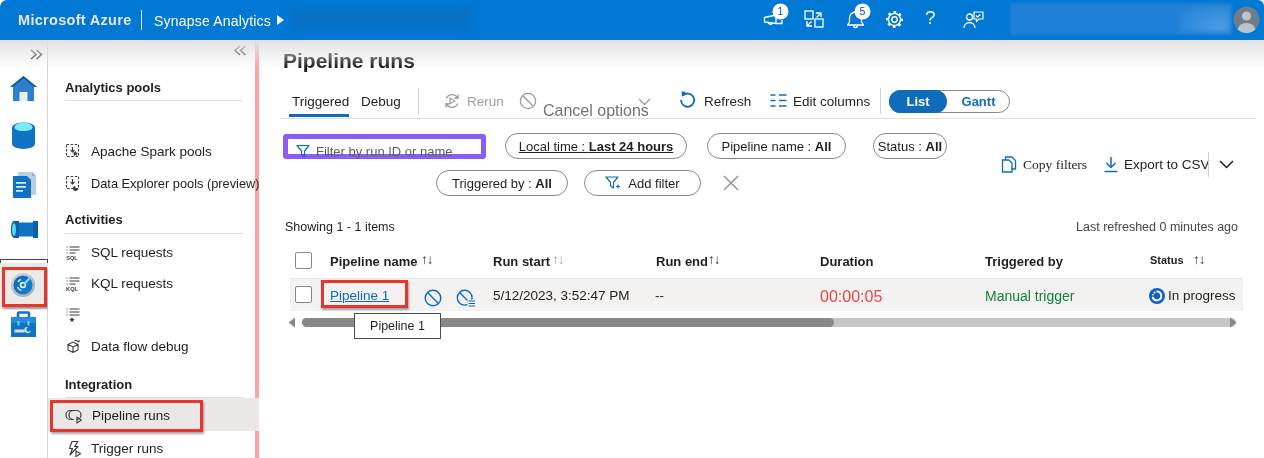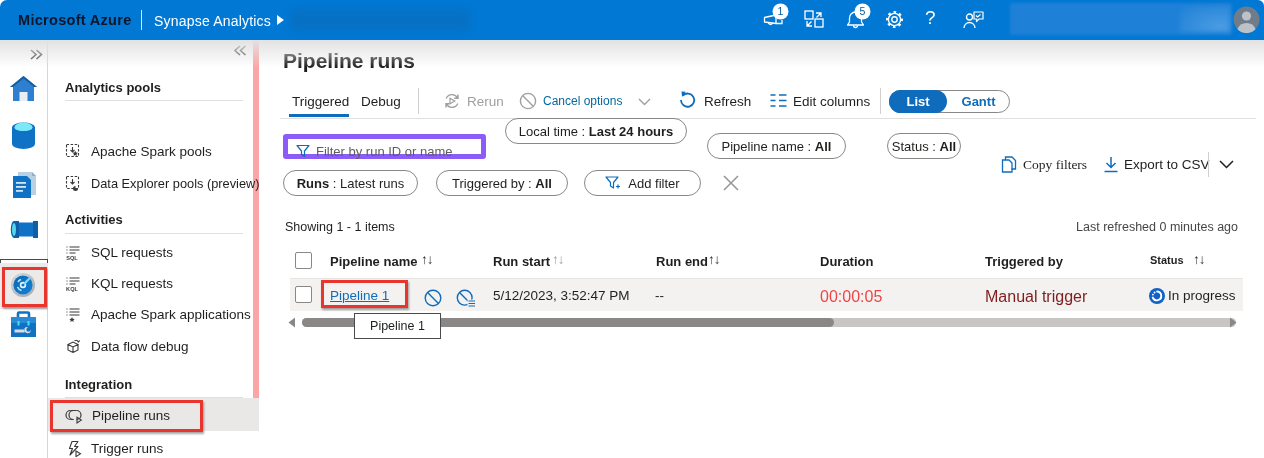--- a/index.html
+++ b/index.html
@@ -9,42 +9,42 @@
   #page { position:relative; width:1264px; height:458px; overflow:hidden; }
   
   #topbar { position:absolute; left:0; top:0; width:1264px; height:40px; background:#0078d4; }
   
   #topshadow { position:absolute; left:0; top:40px; width:1264px; height:28px;
     background:linear-gradient(#e2e2e2, rgba(255,255,255,0)); pointer-events:none; z-index:5; }
   
   #rail { position:absolute; left:0; top:40px; width:48px; height:418px; background:#fff;
     border-right:1px solid #d6d6d6; }
   
-  #nav { position:absolute; left:48px; top:40px; width:211px; height:360px; background:#fff;
-    border-right:6px solid #fca5a5; }
+  #nav { position:absolute; left:48px; top:40px; width:211px; height:418px; background:#fff;
+    border-right:4px solid #fca5a5; }
   .navhead { position:absolute; left:17px; font-size:13px; font-weight:bold; color:#201f1e; }
   .navdiv { position:absolute; left:17px; width:178px; height:1px; background:#e1dfdd; }
   .navitem { position:absolute; left:17px; font-size:13.5px; color:#201f1e; display:flex; align-items:center; gap:9px; white-space:nowrap; }
   
   #main { position:absolute; left:260px; top:40px; width:1004px; height:418px; background:#fff; }
   .pill { position:absolute; height:26px; border:1px solid #8a8886; border-radius:13px;
     display:flex; align-items:center; justify-content:center; font-size:13px; color:#201f1e; background:#fff; }
   .redbox { position:absolute; border:3px solid #e8352d; box-shadow:1px 2px 2px rgba(0,0,0,.35); }
 </style>
 </head>
 <body>
 <div id="page">
   <div id="topbar">
     <svg class="abs" style="left:0;top:0" width="7" height="7" viewBox="0 0 7 7">
         <path d="M0 0 H7 A7 7 0 0 0 0 7 Z" fill="#ffffff"></path>
       </svg>
     <svg class="abs" style="left:1258px;top:0" width="6" height="6" viewBox="0 0 6 6">
         <path d="M0 0 H6 V6 A6 6 0 0 0 0 0 Z" fill="#ffffff"></path>
       </svg>
-    <div class="abs" style="left:18px;top:12px;font-size:14.5px;font-weight:bold;color:#0f172a;letter-spacing:0.3px;">Microsoft Azure</div>
+    <div class="abs" style="left:18px;top:12px;font-size:14.5px;font-weight:bold;color:#e5e5e5;letter-spacing:0.3px;">Microsoft Azure</div>
     <div class="abs" style="left:141px;top:10px;width:1px;height:20px;background:rgba(255,255,255,0.85);"></div>
     <div class="abs" style="left:154px;top:12.5px;font-size:14px;color:#fff;letter-spacing:0.2px;">Synapse Analytics</div>
     <svg class="abs" style="left:276px;top:14px" width="9" height="12" viewBox="0 0 9 12">
         <path d="M1 1 L8 6 L1 11 Z" fill="#fff"></path>
       </svg>
     <div class="abs" style="left:290px;top:9px;width:180px;height:22px;background:#0671c4;border-radius:4px;filter:blur(3px);"></div>
     <div class="abs" style="left:1010px;top:3px;width:222px;height:32px;background:#1e81d7;border-radius:2px;filter:blur(1.5px);"></div>
     <div class="abs" style="left:1180px;top:6px;width:50px;height:26px;background:radial-gradient(ellipse at 80% 80%, #4c9ce2, rgba(76,156,226,0));filter:blur(2px);"></div>
 
     <svg class="abs" style="left:763px;top:12px" width="22" height="16" viewBox="0 0 22 16">
@@ -214,21 +214,20 @@
       <span>KQL requests</span>
     </div>
     <div class="navitem" style="top:259px;height:30px;">
       <svg width="17" height="17" viewBox="0 0 17 17">
           <g stroke="#3b3a39" fill="none" stroke-width="1.1">
         <path d="M4.5 3 h10 M4.5 6 h10 M4.5 9 h10"></path>
         <path d="M1.5 3 h1 M1.5 6 h1 M1.5 9 h1"></path>
       </g>
           <path d="M7 11 l0.8 1.7 l1.9 0.2 l-1.4 1.3 l0.4 1.8 l-1.7 -0.9 l-1.7 0.9 l0.4 -1.8 l-1.4 -1.3 l1.9 -0.2 Z" fill="#3b3a39"></path>
         </svg>
-      <span>Apache Spark applications</span>
     </div>
     <div class="navitem" style="top:291px;height:30px;">
       <svg width="17" height="17" viewBox="0 0 17 17">
           <g stroke="#3b3a39" fill="none" stroke-width="1.1">
         <path d="M3 6.5 L8 4 L13 6.5 L8 9 Z M3 6.5 V12 L8 14.5 M13 6.5 V12 L8 14.5 M8 9 V14.5"></path>
         <path d="M9.5 2.5 a4 4 0 0 1 4.5 1.5 m0 0 l0.3 -1.8 m-0.3 1.8 l-1.8 -0.4" stroke-width="1"></path>
       </g>
         </svg>
       <span>Data flow debug</span>
     </div>
@@ -270,21 +269,21 @@
       <path d="M3.2 6.5 a6.3 6.3 0 0 1 11.3 -0.6 M15 2.5 v3.8 h-3.8" fill="none" stroke="#a19f9d" stroke-width="1.4"></path>
       <path d="M14.8 11.5 a6.3 6.3 0 0 1 -11.3 0.6 M3 15.5 v-3.8 h3.8" fill="none" stroke="#a19f9d" stroke-width="1.4"></path>
       <path d="M7 6.3 L11.8 9 L7 11.7 Z" fill="none" stroke="#a19f9d" stroke-width="1.2"></path>
     </svg>
     <div class="abs" style="left:207px;top:54px;font-size:13.5px;color:#a19f9d;">Rerun</div>
 
     <svg class="abs" style="left:259px;top:52px" width="18" height="18" viewBox="0 0 18 18">
       <circle cx="9" cy="9" r="7.6" fill="none" stroke="#a19f9d" stroke-width="1.4"></circle>
       <path d="M3.8 3.8 L14.2 14.2" stroke="#a19f9d" stroke-width="1.4"></path>
     </svg>
-    <div class="abs" style="left:283px;top:54px;font-size:12px;color:#0369a1;">Cancel options</div>
+    <div class="abs" style="left:283px;top:62px;font-size:16px;color:#737373;">Cancel options</div>
     <svg class="abs" style="left:378px;top:58px" width="13" height="8" viewBox="0 0 13 8">
         <path d="M1 1 L6.5 6.5 L12 1" fill="none" stroke="#a19f9d" stroke-width="1.4"></path>
       </svg>
 
     <svg class="abs" style="left:418px;top:51px" width="19" height="19" viewBox="0 0 19 19">
       <g transform="translate(19,0) scale(-1,1)">
         <path d="M14.2 4.6 a6.6 6.6 0 1 0 1.8 4.4" fill="none" stroke="#0f6cbd" stroke-width="1.8"></path>
         <path d="M10.8 1.2 L15.6 5.4 L14.8 0 Z" fill="#0f6cbd" transform="rotate(14 13 3)"></path>
       </g>
     </svg>
@@ -303,25 +302,24 @@
     <div class="abs" style="left:629px;top:50px;width:58px;height:23px;border-radius:12px;background:#0f6cbd;"></div>
     <div class="abs" style="left:629px;top:54px;width:58px;text-align:center;font-size:13px;font-weight:bold;color:#fff;">List</div>
     <div class="abs" style="left:687px;top:54px;width:63px;text-align:center;font-size:13px;font-weight:bold;color:#0f6cbd;">Gantt</div>
 
     <div class="abs" style="left:23px;top:94px;width:203px;height:25px;border:5px solid #8b5cf6;border-radius:3px;background:#fff;">
       <svg class="abs" style="left:8px;top:5px" width="14" height="14" viewBox="0 0 14 14">
           <path d="M1 1.5 H13 L8.5 7 V12.5 L5.5 10.5 V7 Z" fill="none" stroke="#0f6cbd" stroke-width="1.2" stroke-linejoin="round"></path>
         </svg>
       <div class="abs" style="left:28px;top:5px;font-size:13px;color:#605e5c;">Filter by run ID or name</div>
     </div>
-    <div class="pill" style="left:245px;top:78px;width:182px;">Local time&nbsp;:&nbsp;<b>Last 24 hours</b></div>
+    <div class="pill" style="left:245px;top:93px;width:182px;text-decoration:underline;">Local time&nbsp;:&nbsp;<b>Last 24 hours</b></div>
     <div class="pill" style="left:447px;top:93px;width:139px;">Pipeline name&nbsp;:&nbsp;<b>All</b></div>
-    <div class="pill" style="left:627px;top:93px;width:74px;">Status&nbsp;:&nbsp;<b>All</b></div>
-
-    <div class="pill" style="left:23px;top:130px;width:135px;"><b>Runs</b>&nbsp;:&nbsp;Latest runs</div>
+    <div class="pill" style="left:613px;top:93px;width:74px;">Status&nbsp;:&nbsp;<b>All</b></div>
+
     <div class="pill" style="left:176px;top:130px;width:132px;">Triggered by&nbsp;:&nbsp;<b>All</b></div>
     <div class="pill" style="left:324px;top:130px;width:117px;">
       <svg width="16" height="16" viewBox="0 0 16 16" style="margin-right:7px;">
           <path d="M1 2 H13 L8.5 7.5 V13 L5.5 11 V7.5 Z" fill="none" stroke="#0f6cbd" stroke-width="1.2" stroke-linejoin="round"></path>
           <path d="M11 11.5 h4 M13 9.5 v4" stroke="#0f6cbd" stroke-width="1.2"></path>
         </svg>
       Add filter</div>
     <svg class="abs" style="left:462px;top:134px" width="18" height="18" viewBox="0 0 18 18">
         <path d="M2 2 L16 16 M16 2 L2 16" stroke="#979593" stroke-width="1.5"></path>
       </svg>
@@ -365,21 +363,21 @@
     </svg>
     <svg class="abs" style="left:196px;top:249px" width="20" height="19" viewBox="0 0 20 19">
       <circle cx="8.7" cy="8.7" r="7.4" fill="none" stroke="#0f6cbd" stroke-width="1.4"></circle>
       <path d="M3.5 3.5 L13.8 13.8" stroke="#0f6cbd" stroke-width="1.4"></path>
       <rect x="11.5" y="10.5" width="8.5" height="8.5" fill="#f3f2f1"></rect>
       <path d="M12.5 12 h6.5 M12.5 14.5 h6.5 M12.5 17 h6.5" stroke="#0f6cbd" stroke-width="1.2"></path>
     </svg>
     <div class="abs" style="left:233px;top:248px;font-size:13.5px;color:#201f1e;">5/12/2023, 3:52:47 PM</div>
     <div class="abs" style="left:395px;top:248px;font-size:13.5px;color:#201f1e;">--</div>
     <div class="abs" style="left:560px;top:248px;font-size:16px;color:#ef4444;">00:00:05</div>
-    <div class="abs" style="left:725px;top:248px;font-size:16px;color:#7f1d1d;">Manual trigger</div>
+    <div class="abs" style="left:725px;top:248px;font-size:14px;color:#15803d;">Manual trigger</div>
     <svg class="abs" style="left:889px;top:248px" width="16" height="16" viewBox="0 0 16 16">
       <circle cx="8" cy="8" r="8" fill="#0f62c8"></circle>
       <path d="M8.2 3.5 A4.4 4.4 0 1 1 3.8 9.6" fill="none" stroke="#fff" stroke-width="1.9" stroke-linecap="round"></path>
       <circle cx="3.9" cy="6.6" r="0.95" fill="#fff"></circle>
         <circle cx="5.6" cy="4.5" r="0.95" fill="#fff"></circle>
     </svg>
     <div class="abs" style="left:908px;top:248px;font-size:13.5px;color:#201f1e;">In progress</div>
     <div class="redbox" style="left:61px;top:240px;width:87px;height:28px;"></div>
 
     <svg class="abs" style="left:27px;top:277px" width="10" height="11" viewBox="0 0 10 11">

